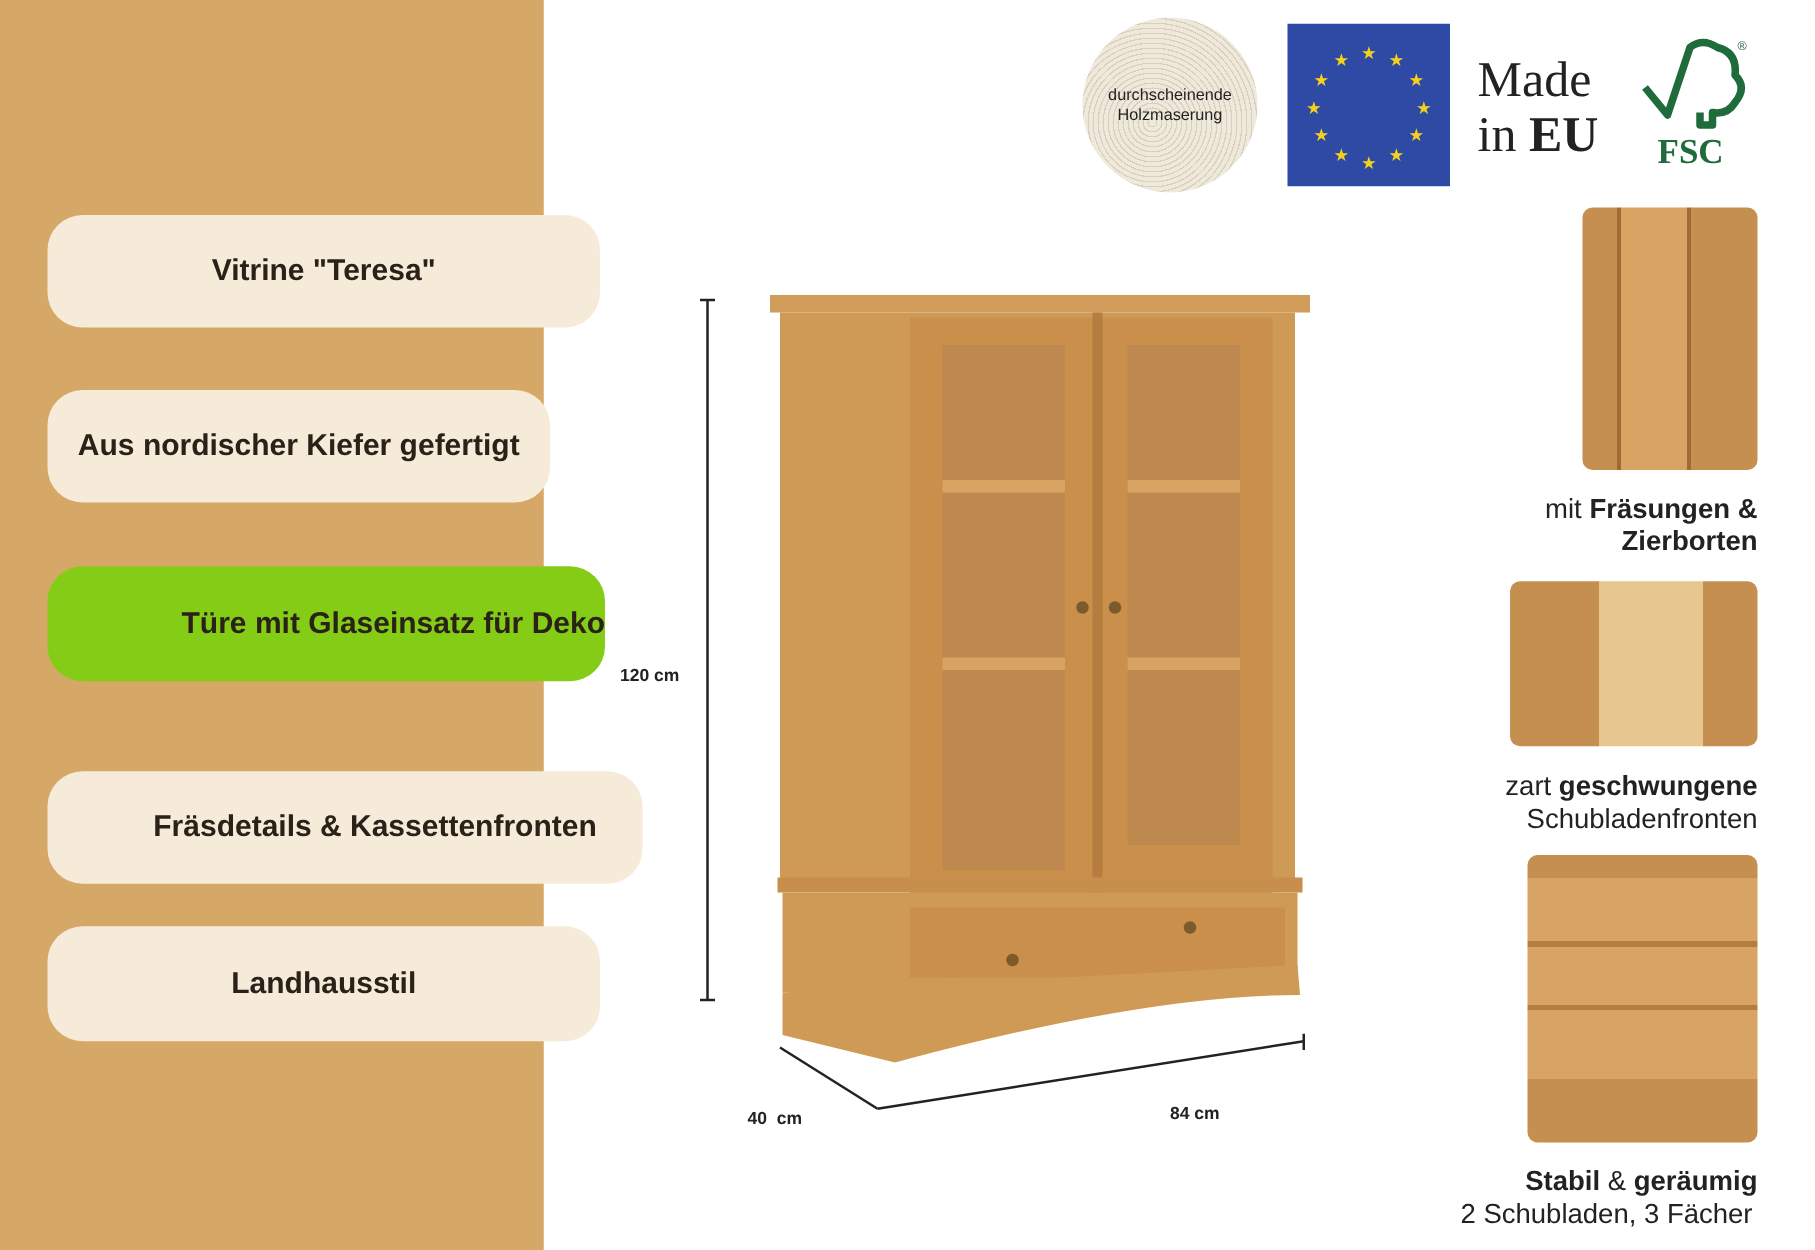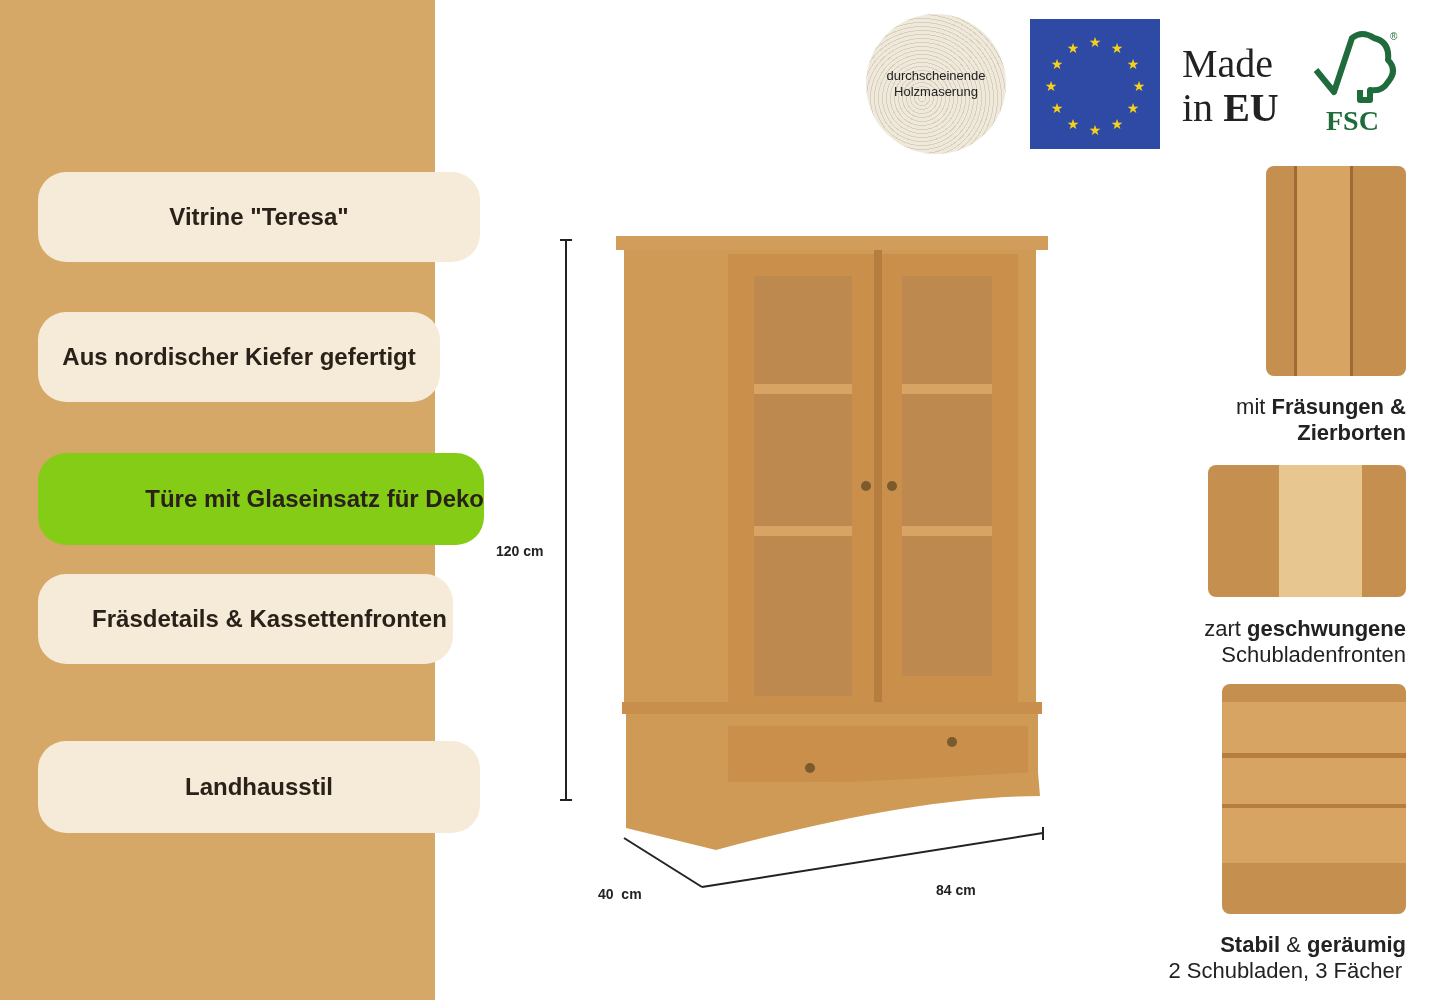--- a/index.html
+++ b/index.html
@@ -24,21 +24,21 @@
 
 <div class="pill" style="top:172px;width:442px;background:#f6ebd9;">
     <span>Vitrine "Teresa"</span>
   </div>
 <div class="pill" style="top:312px;width:402px;background:#f6ebd9;">
     <span>Aus nordischer Kiefer gefertigt</span>
   </div>
 <div class="pill" style="top:453px;width:446px;height:92px;background:#84cc16;justify-content:flex-end;">
     <span>Türe mit Glaseinsatz für Deko</span>
   </div>
-<div class="pill" style="top:574px;width:415px;background:#f6ebd9;padding-left:48px;">
+<div class="pill" style="top:617px;width:476px;background:#f6ebd9;padding-left:48px;">
     <span>Fräsdetails &amp; Kassettenfronten</span>
   </div>
 <div class="pill" style="top:741px;width:442px;height:92px;background:#f6ebd9;text-align:center;">
     <span>Landhausstil</span>
   </div>
 
 <div class="badge-wood">
   <div>
       <div>durchscheinende</div>
       <div>Holzmaserung</div>
@@ -97,21 +97,21 @@
 </div>
 
 <svg style="position:absolute;left:0;top:0;" width="1452" height="1000">
   <line x1="566" y1="240" x2="566" y2="800" stroke="#222" stroke-width="2"></line>
   <line x1="560" y1="240" x2="572" y2="240" stroke="#222" stroke-width="2"></line>
   <line x1="560" y1="800" x2="572" y2="800" stroke="#222" stroke-width="2"></line>
   <line x1="624" y1="838" x2="702" y2="887" stroke="#222" stroke-width="2"></line>
   <line x1="702" y1="887" x2="1043" y2="833" stroke="#222" stroke-width="2"></line>
   <line x1="1043" y1="827" x2="1043" y2="840" stroke="#222" stroke-width="2"></line>
 </svg>
-<div class="dim" style="left:496px;top:543px;">120 cm</div>
+<div class="dim" style="left:496px;top:532px;">120 cm</div>
 <div class="dim" style="left:598px;top:886px;white-space:pre;">40  cm</div>
 <div class="dim" style="left:936px;top:882px;">84 cm</div>
 
 <div class="thumb" style="left:1266px;top:166px;width:140px;height:210px;background:linear-gradient(90deg,#c58f50 0 20%,#a06a35 20% 22%,#d7a463 22% 60%,#a06a35 60% 62%,#c58f50 62%);"></div>
 <div class="caption" style="top:394px;">
   <div><span>mit </span><b>Fräsungen &amp;</b></div>
   <div><b>Zierborten</b></div>
 </div>
 
 <div class="thumb" style="left:1208px;top:465px;width:198px;height:132px;background:linear-gradient(90deg,#c58f50 0 36%,#e8c690 36% 78%,#c58f50 78%);"></div>

